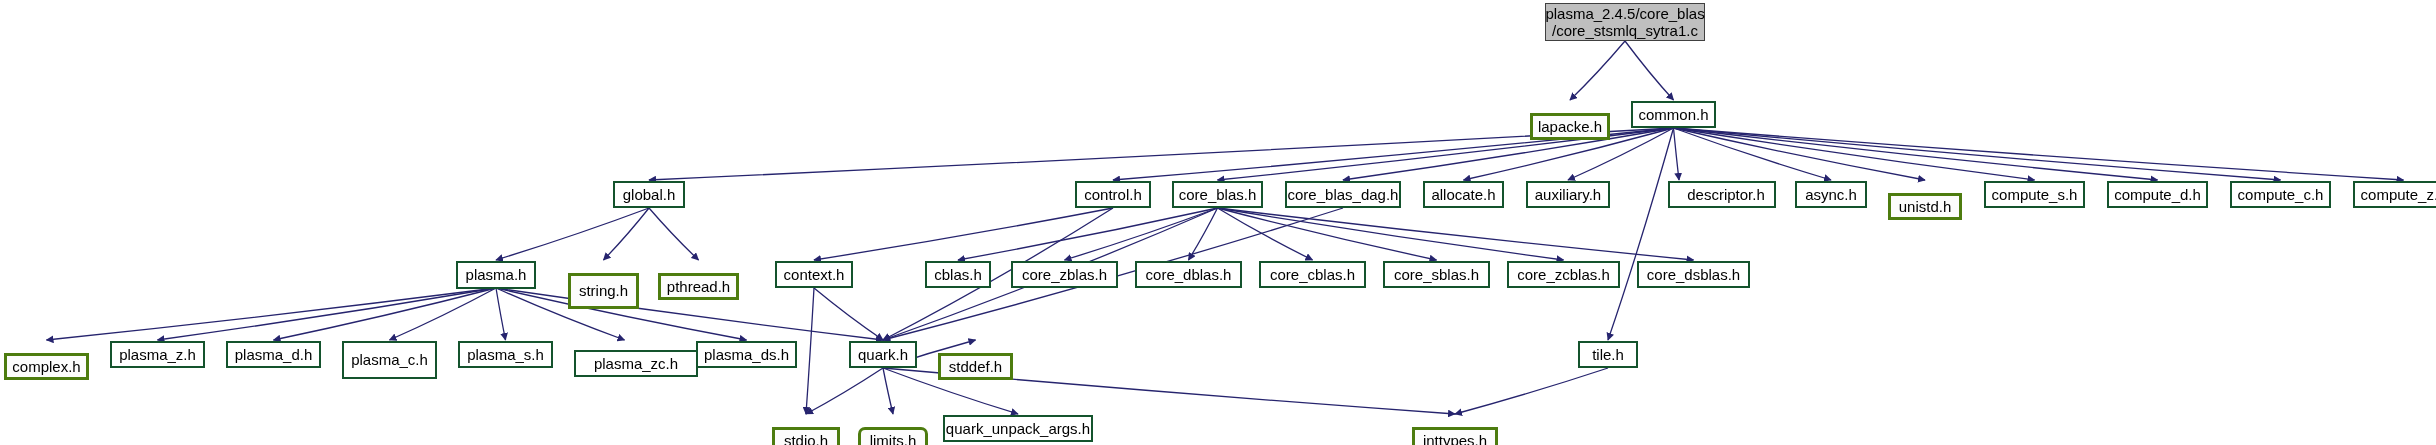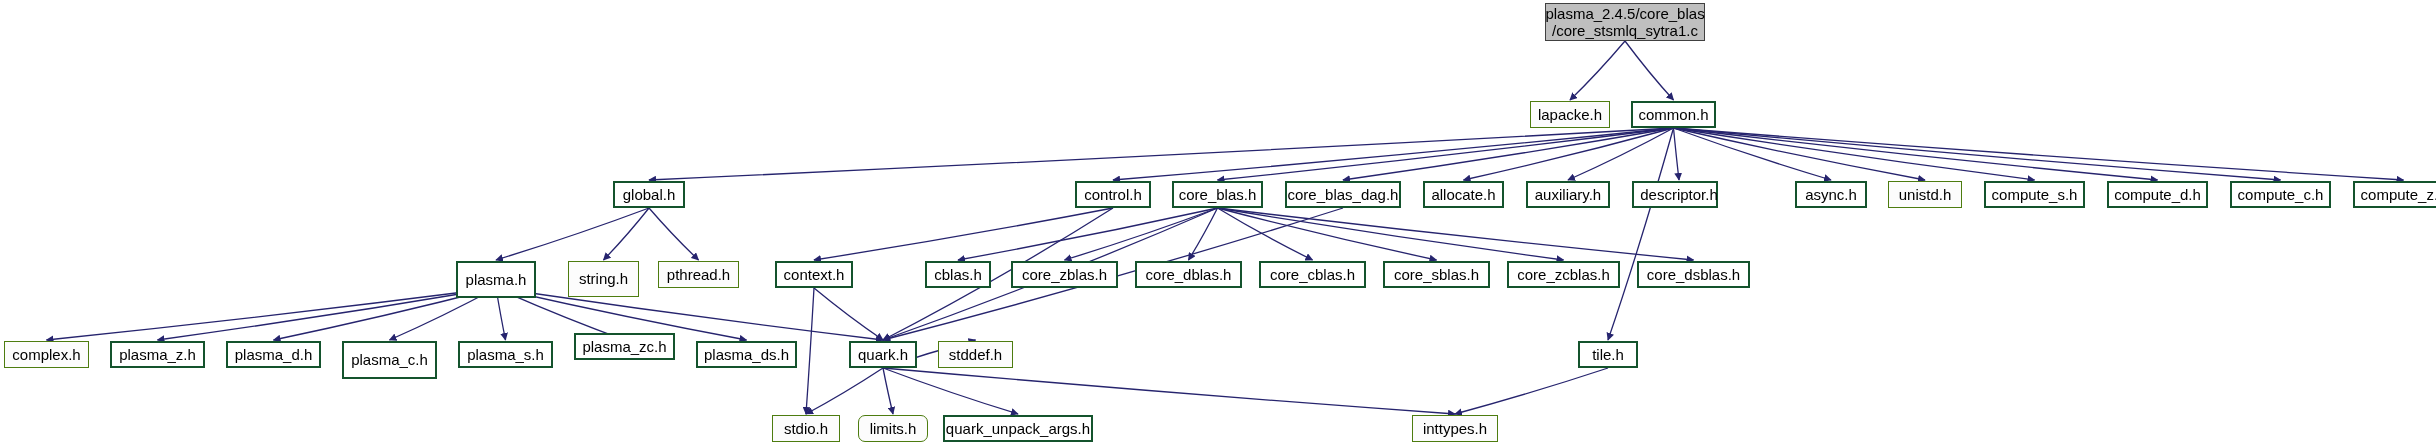--- a/index.html
+++ b/index.html
@@ -33,22 +33,23 @@
     font-size: 15px;
     line-height: 1.15;
     color: #000000;
     background: #ffffff;
     border: 1px solid #000000;
     white-space: pre;
     z-index: 5;
   }
   
   .node.ext {
-    border: 1px solid #4d7c0f;
+    border: 3px solid #4d7c0f;
     background: #fcfcfc;
+    margin-top: 12px;
   }
   
   .node.root {
     background: #bfbfbf;
     border: 1px solid #404040;
     font-size: 15px;
   }
   
   .node.strong {
     border: 2px solid #14532d;
@@ -115,44 +116,44 @@
 <div class="node root" style="left: 1545px; top: 3px; width: 160px; height: 38px;">plasma_2.4.5/core_blas
 /core_stsmlq_sytra1.c</div>
     <div class="node ext" style="left: 1530px; top: 101px; width: 80px; height: 27px;">lapacke.h</div>
     <div class="node strong" style="left: 1631px; top: 101px; width: 85px; height: 27px;">common.h</div>
     <div class="node strong" style="left: 613px; top: 181px; width: 72px; height: 27px;">global.h</div>
     <div class="node strong" style="left: 1075px; top: 181px; width: 76px; height: 27px;">control.h</div>
     <div class="node strong" style="left: 1172px; top: 181px; width: 91px; height: 27px;">core_blas.h</div>
     <div class="node strong" style="left: 1285px; top: 181px; width: 116px; height: 27px;">core_blas_dag.h</div>
     <div class="node strong" style="left: 1423px; top: 181px; width: 81px; height: 27px;">allocate.h</div>
     <div class="node strong" style="left: 1526px; top: 181px; width: 84px; height: 27px;">auxiliary.h</div>
-    <div class="node strong" style="left: 1632px; top: 181px; width: 86px; height: 27px; padding-left: 8px;">descriptor.h</div>
+    <div class="node strong" style="left: 1668px; top: 181px; width: 108px; height: 27px; padding-left: 8px;">descriptor.h</div>
     <div class="node strong" style="left: 1795px; top: 181px; width: 72px; height: 27px;">async.h</div>
     <div class="node ext" style="left: 1888px; top: 181px; width: 74px; height: 27px;">unistd.h</div>
     <div class="node strong" style="left: 1984px; top: 181px; width: 101px; height: 27px;">compute_s.h</div>
     <div class="node strong" style="left: 2107px; top: 181px; width: 101px; height: 27px;">compute_d.h</div>
     <div class="node strong" style="left: 2230px; top: 181px; width: 101px; height: 27px;">compute_c.h</div>
     <div class="node strong" style="left: 2353px; top: 181px; width: 101px; height: 27px;">compute_z.h</div>
-    <div class="node strong" style="left: 456px; top: 261px; width: 80px; height: 37px;">plasma.h</div>
+    <div class="node strong" style="left: 456px; top: 261px; width: 80px; height: 28px;">plasma.h</div>
     <div class="node ext" style="left: 568px; top: 261px; width: 71px; height: 36px;">string.h</div>
     <div class="node ext" style="left: 658px; top: 261px; width: 81px; height: 27px;">pthread.h</div>
     <div class="node strong" style="left: 775px; top: 261px; width: 78px; height: 27px;">context.h</div>
     <div class="node strong" style="left: 925px; top: 261px; width: 66px; height: 27px;">cblas.h</div>
     <div class="node strong" style="left: 1011px; top: 261px; width: 107px; height: 27px;">core_zblas.h</div>
     <div class="node strong" style="left: 1135px; top: 261px; width: 107px; height: 27px;">core_dblas.h</div>
     <div class="node strong" style="left: 1259px; top: 261px; width: 107px; height: 27px;">core_cblas.h</div>
     <div class="node strong" style="left: 1383px; top: 261px; width: 107px; height: 27px;">core_sblas.h</div>
     <div class="node strong" style="left: 1507px; top: 261px; width: 113px; height: 27px;">core_zcblas.h</div>
     <div class="node strong" style="left: 1637px; top: 261px; width: 113px; height: 27px;">core_dsblas.h</div>
     <div class="node ext" style="left: 4px; top: 341px; width: 85px; height: 27px;">complex.h</div>
     <div class="node strong" style="left: 110px; top: 341px; width: 95px; height: 27px;">plasma_z.h</div>
     <div class="node strong" style="left: 226px; top: 341px; width: 95px; height: 27px;">plasma_d.h</div>
     <div class="node strong" style="left: 342px; top: 341px; width: 95px; height: 38px;">plasma_c.h</div>
     <div class="node strong" style="left: 458px; top: 341px; width: 95px; height: 27px;">plasma_s.h</div>
-    <div class="node strong" style="left: 574px; top: 333px; width: 101px; height: 27px;">plasma_zc.h</div>
+    <div class="node strong" style="left: 574px; top: 350px; width: 124px; height: 27px;">plasma_zc.h</div>
     <div class="node strong" style="left: 696px; top: 341px; width: 101px; height: 27px;">plasma_ds.h</div>
     <div class="node strong" style="left: 849px; top: 341px; width: 68px; height: 27px;">quark.h</div>
     <div class="node ext" style="left: 938px; top: 341px; width: 75px; height: 27px;">stddef.h</div>
     <div class="node strong" style="left: 1578px; top: 341px; width: 60px; height: 27px;">tile.h</div>
     <div class="node ext" style="left: 772px; top: 415px; width: 68px; height: 27px;">stdio.h</div>
     <div class="node ext" style="left: 858px; top: 415px; width: 70px; height: 27px; border-radius: 7px;">limits.h</div>
     <div class="node strong" style="left: 943px; top: 415px; width: 150px; height: 27px;">quark_unpack_args.h</div>
     <div class="node ext" style="left: 1412px; top: 415px; width: 86px; height: 27px;">inttypes.h</div>
   </div>
 

